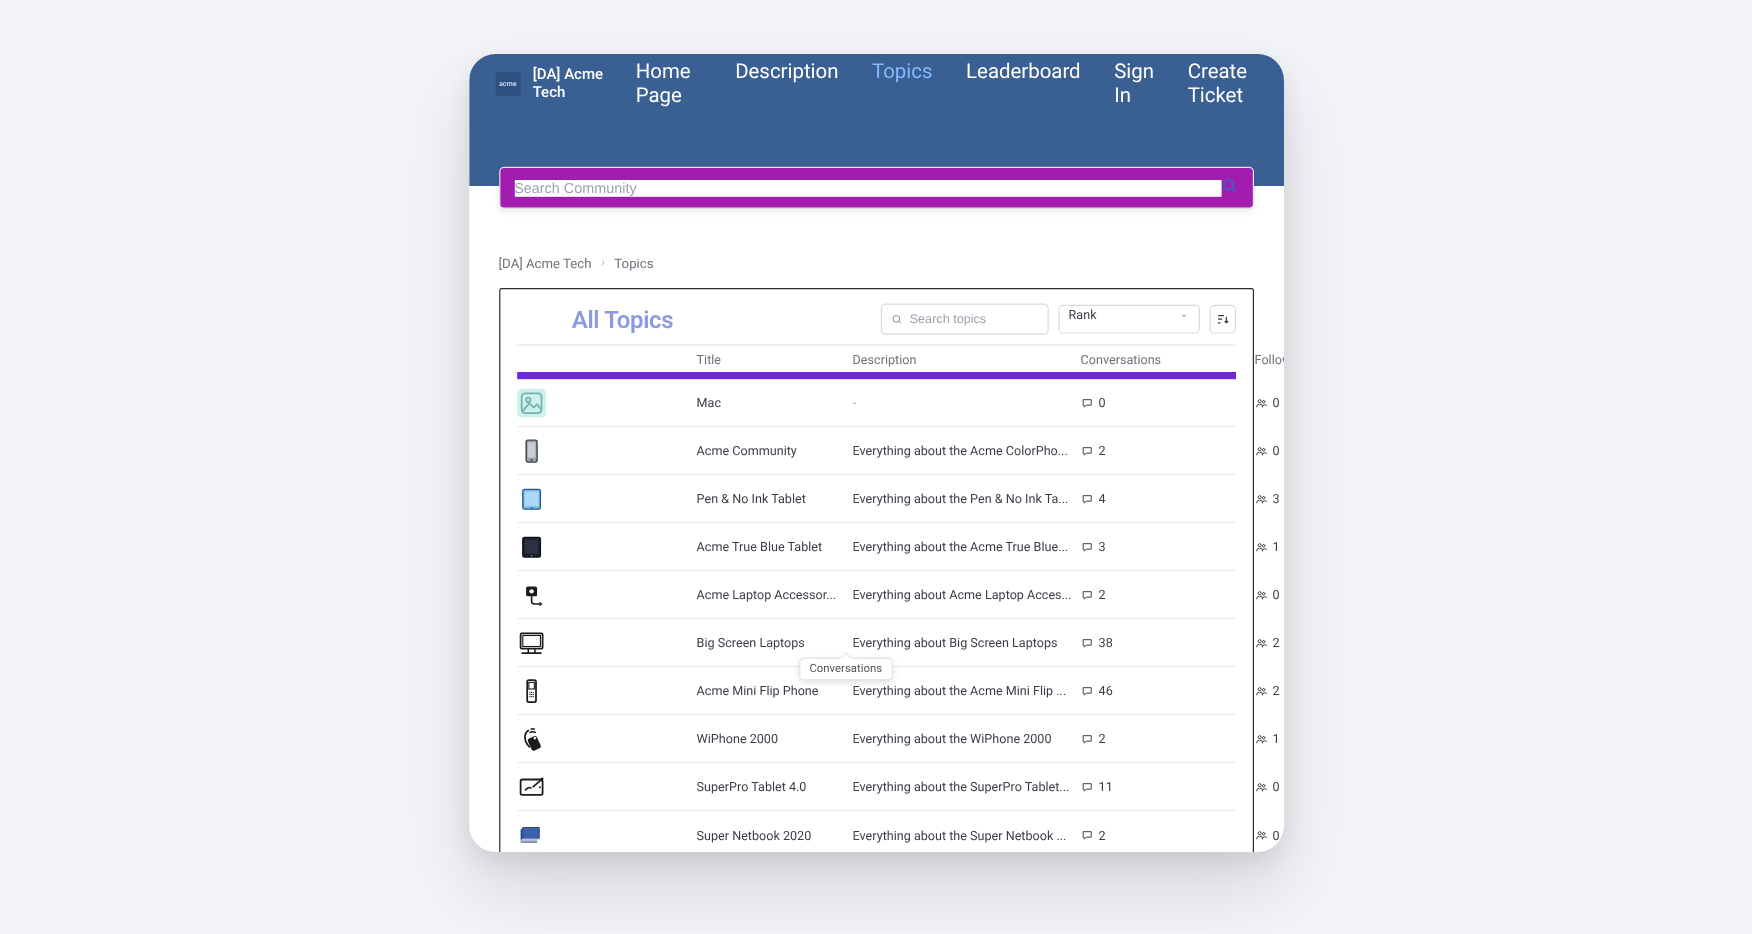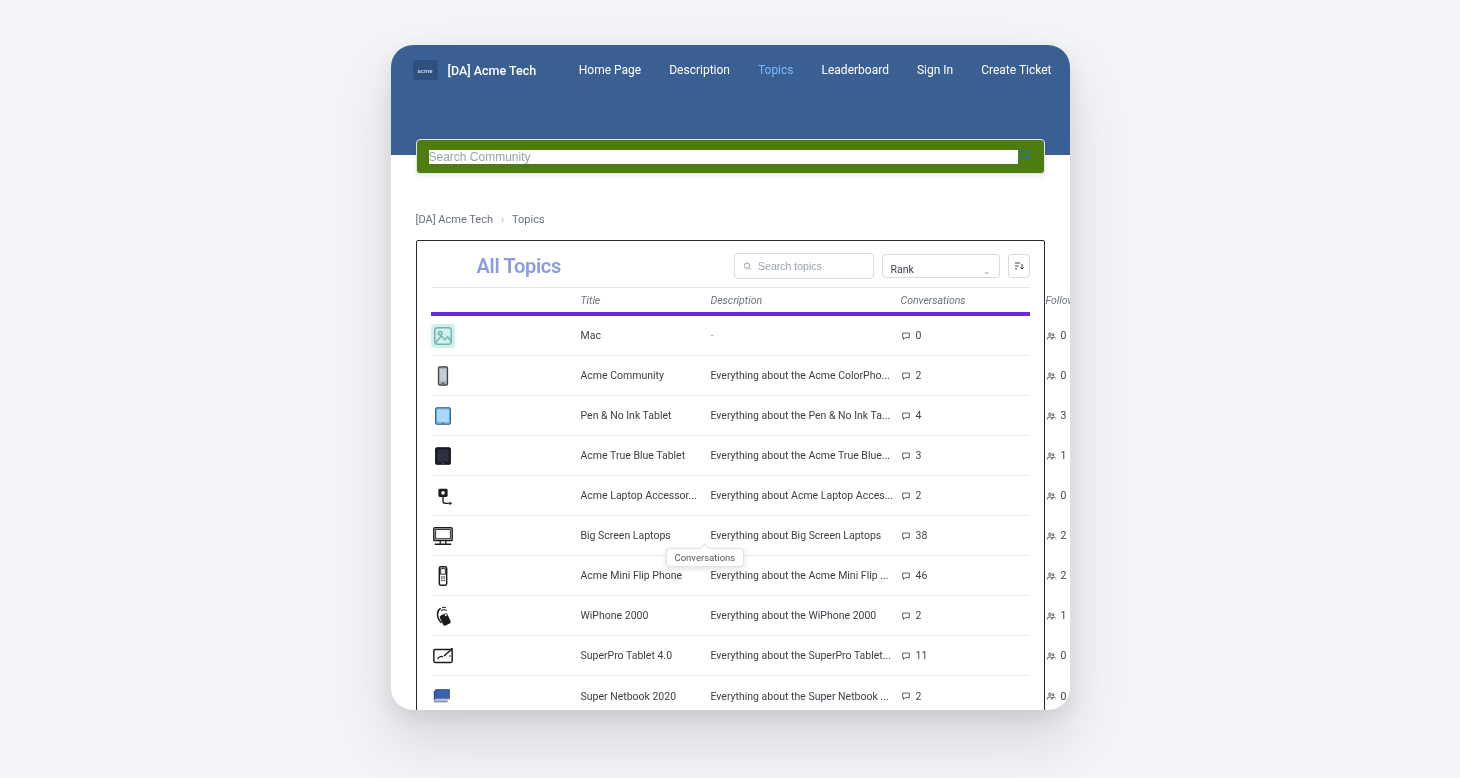--- a/index.html
+++ b/index.html
@@ -51,32 +51,32 @@
   font-size: 12.5px;
   font-weight: 500;
 }
 .nav {
   margin-left: auto;
   display: flex;
   gap: 18px;
 }
 .nav a {
   color: #fff;
-  font-size: 12px;
+  font-size: 17px;
   text-decoration: none;
   padding-left: 10px;
 }
 .nav a.active { color: #7fb9ff; }
 .searchbar {
   position: absolute;
   left: 25px;
   right: 25px;
   top: 94px;
   height: 35px;
-  background: #4d7c0f;
+  background: #a21caf;
   border-radius: 4px;
   border: 1px solid #e1e5ea;
   box-shadow: 0 2px 6px rgba(0,0,0,0.08);
   display: flex;
   align-items: center;
   padding: 0 12px;
 }
 .searchbar input {
   border: none;
   outline: none;
@@ -140,21 +140,21 @@
   width: 100%;
   color: #555;
 }
 .search-topics input::placeholder { color: #9aa2ad; }
 .rank-select {
   border: 1px solid #d7dbe0;
   border-radius: 4px;
   height: 24px;
   width: 118px;
   display: flex;
-  align-items: flex-end;
+  align-items: flex-start;
   padding: 1px 8px;
   font-size: 10.5px;
   color: #3a3f47;
 }
 .rank-select .chev2 { margin-left: auto; color: #9aa2ad; font-size: 9px; }
 .sort-btn {
   border: 1px solid #d7dbe0;
   border-radius: 4px;
   width: 22px;
   height: 24px;
@@ -165,21 +165,21 @@
   font-size: 11px;
 }
 .divider { border-top: 1px solid #e4e7eb; margin-top: 6px; }
 .thead, .trow {
   display: grid;
   grid-template-columns: 150px 130px 190px 145px 110px;
   align-items: center;
   font-size: 10.5px;
   color: #6a727c;
 }
-.thead { height: 28px; border-bottom: 4px solid #6d28d9; font-style: italic; }
+.thead { height: 28px; border-bottom: 6px solid #6d28d9; }
 .trow {
   height: 40px;
   border-bottom: 1px solid #e8ebef;
   color: #3a3f47;
   position: relative;
 }
 .trow:last-child { border-bottom: none; }
 .cell-title { color: #3a3f47; }
 .cell-desc {
   white-space: nowrap;

